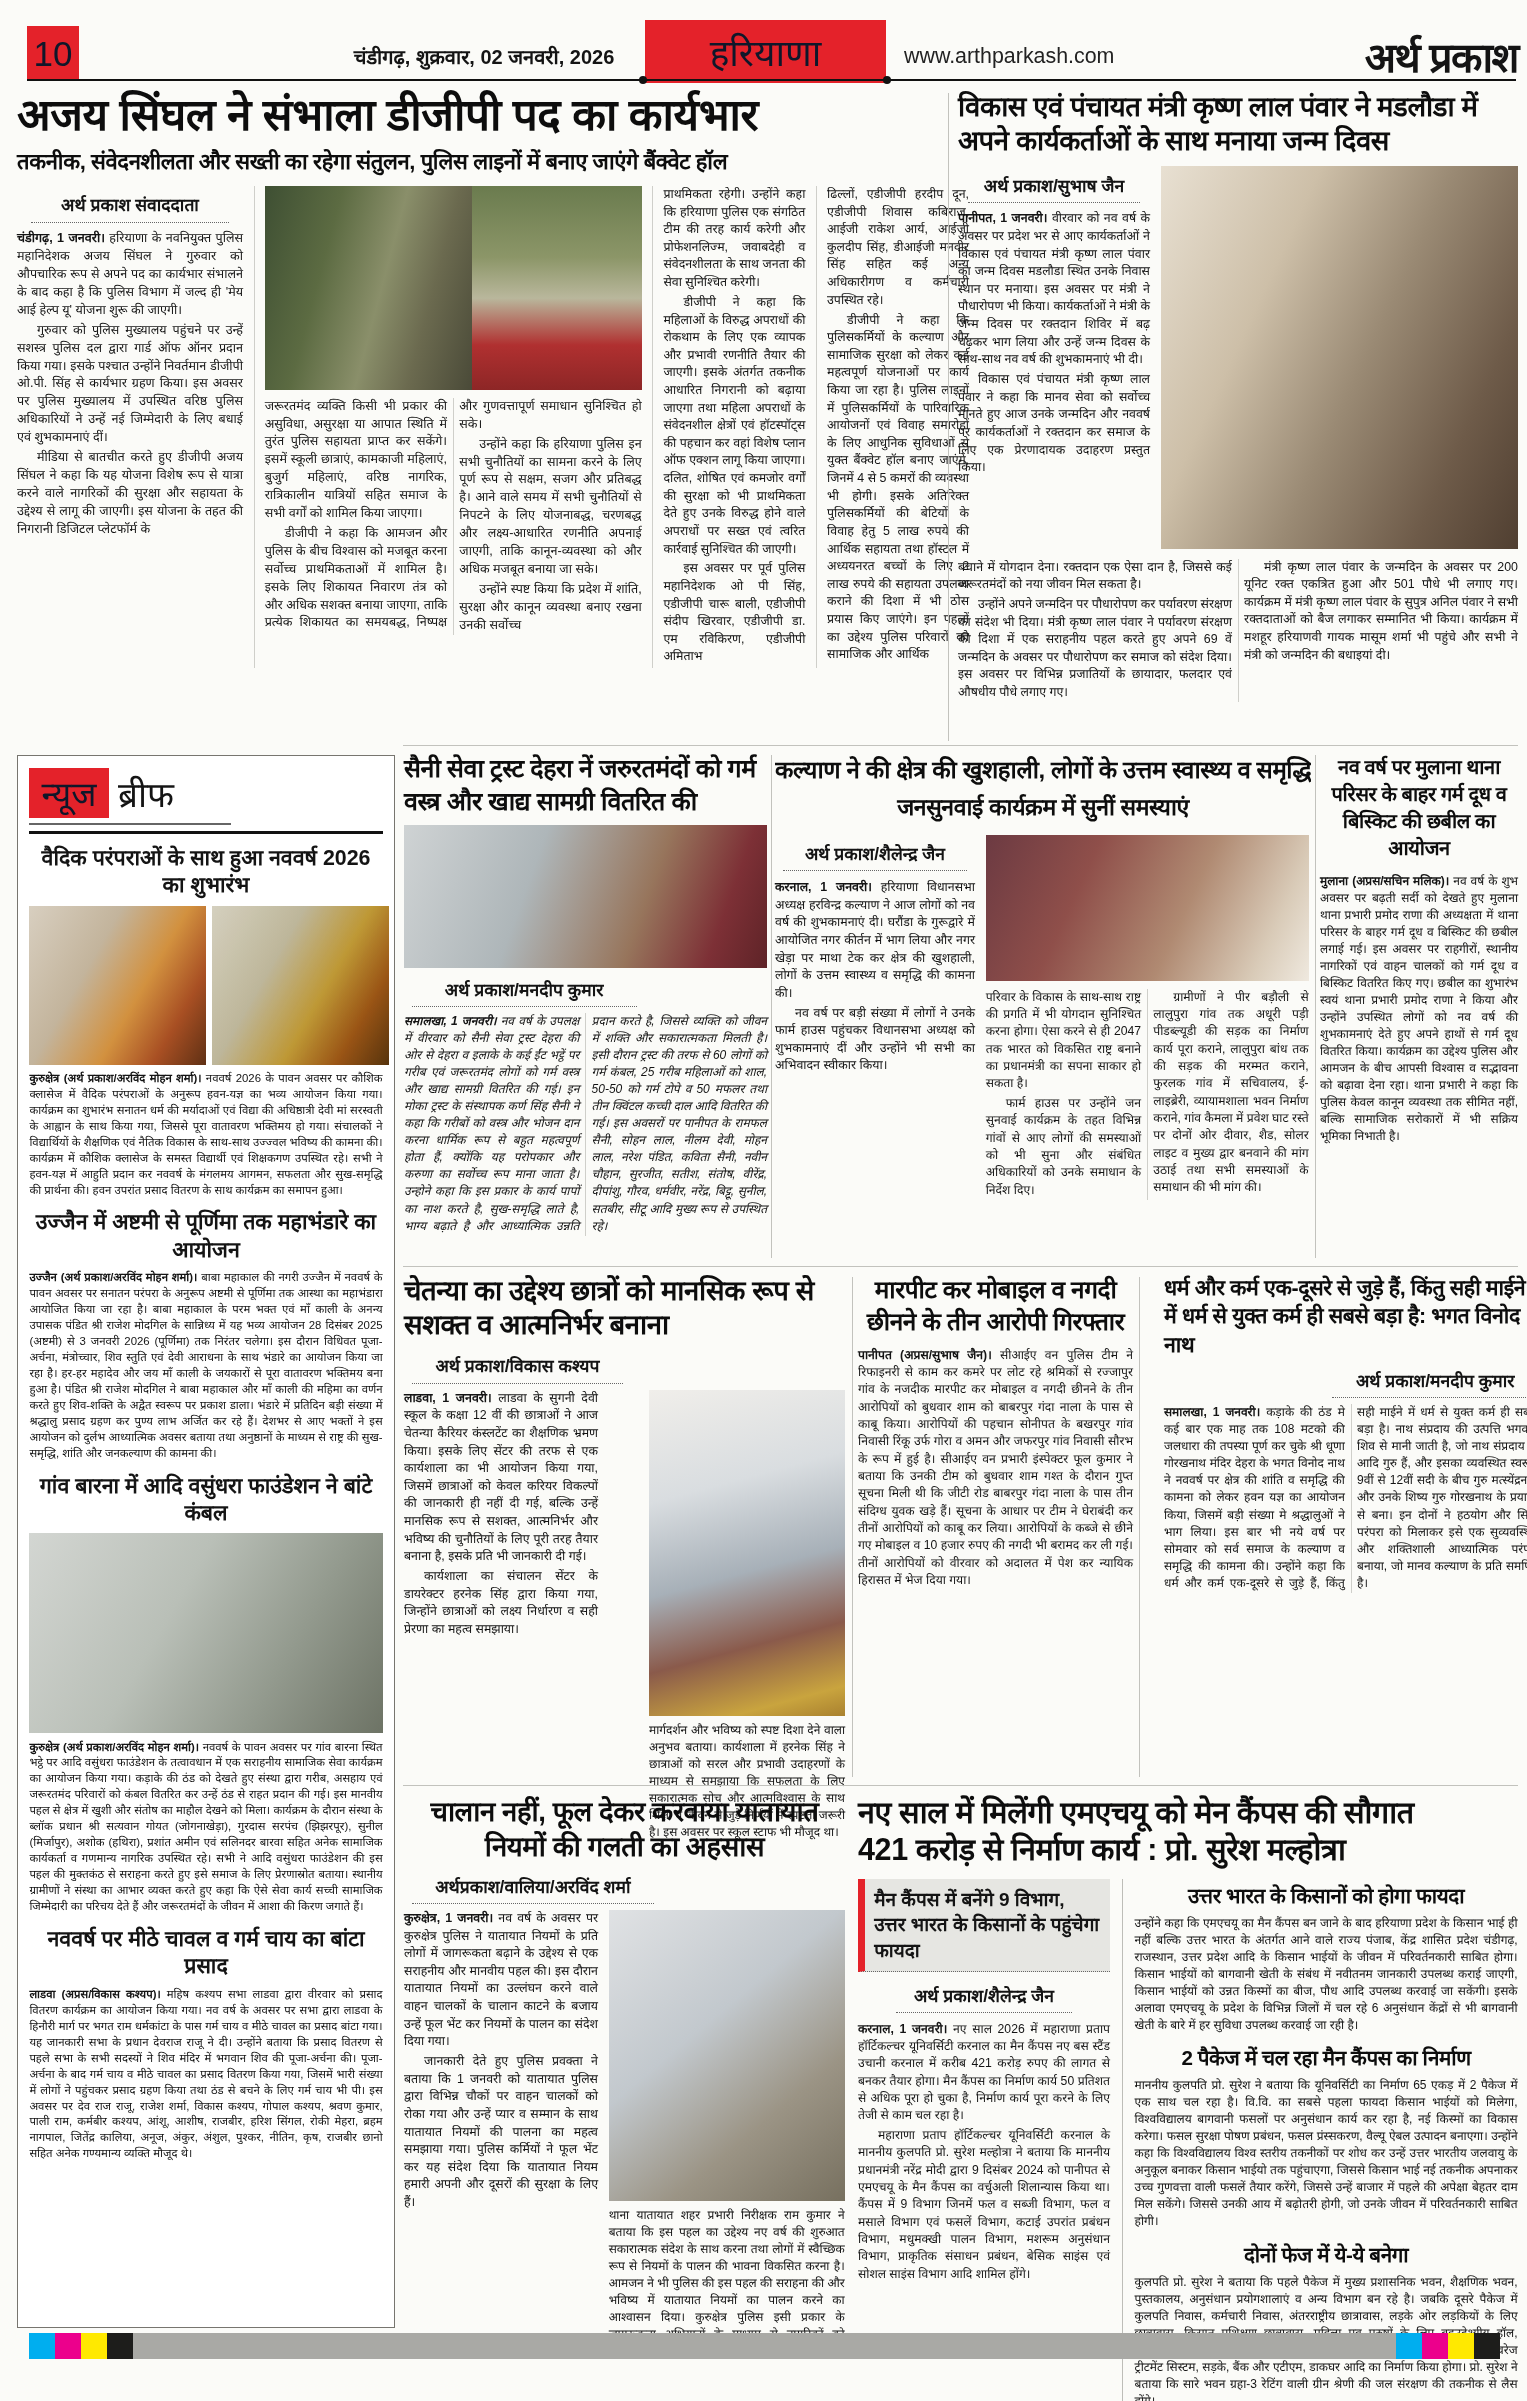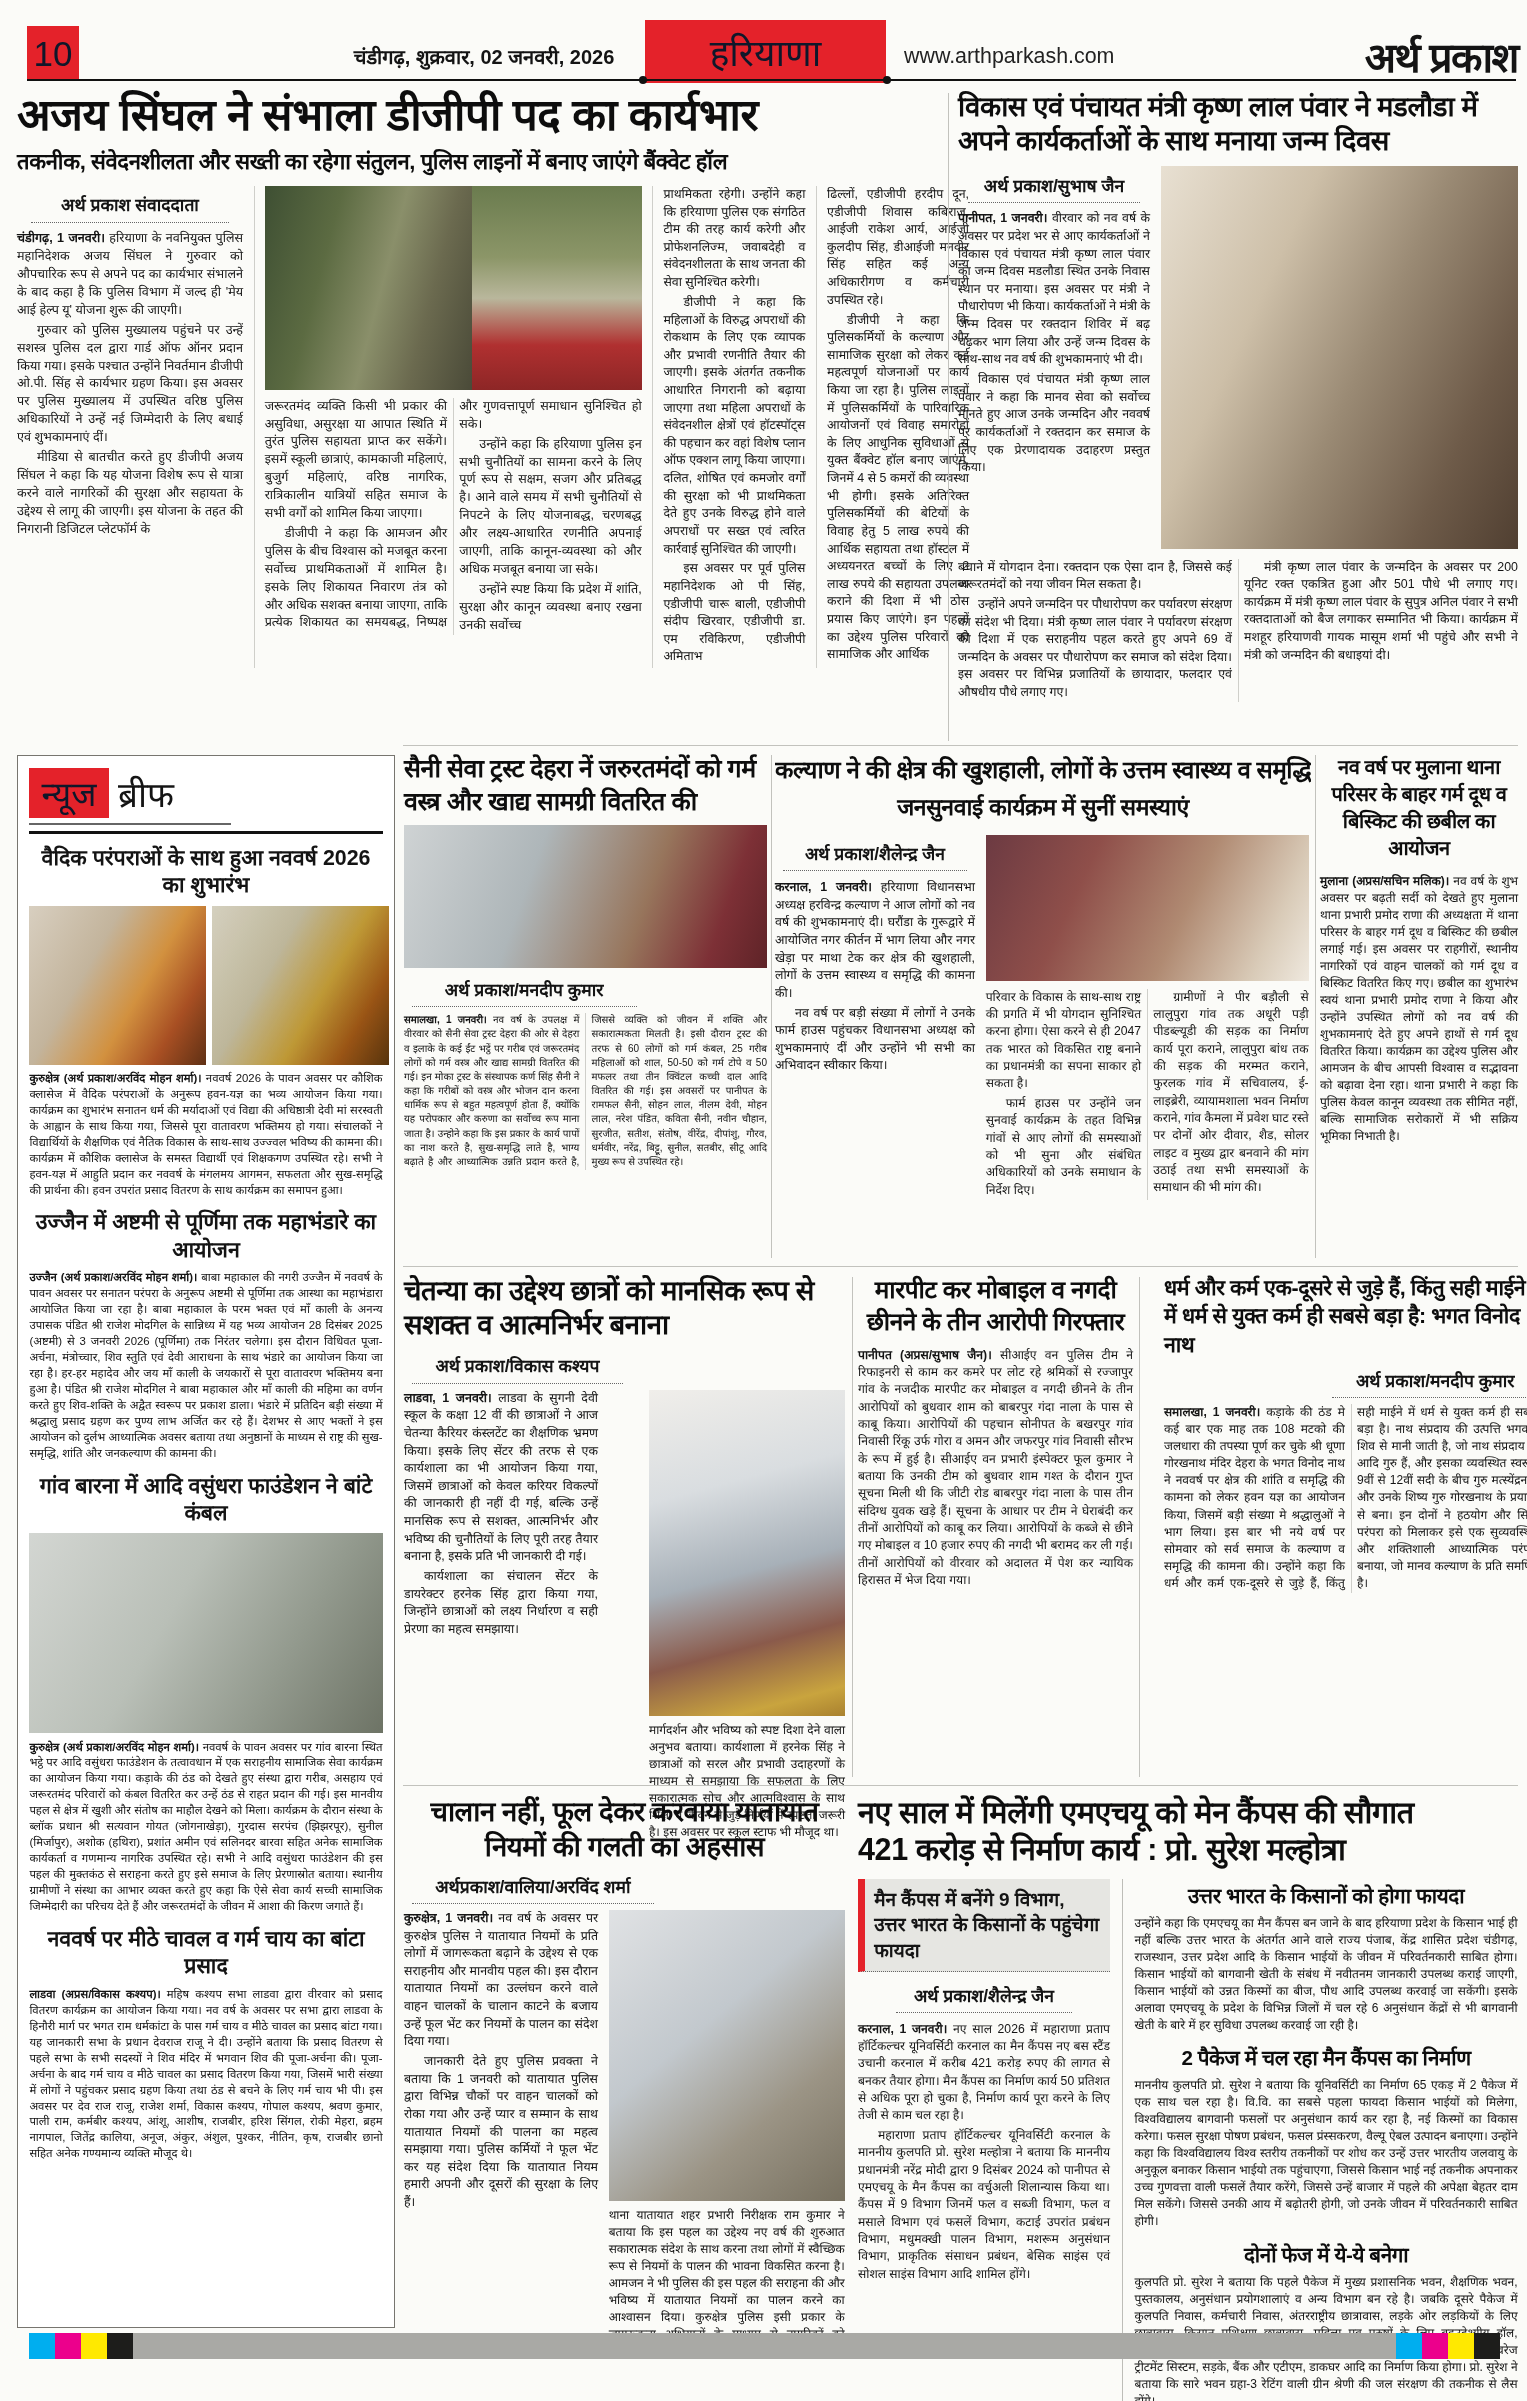--- a/index.html
+++ b/index.html
@@ -152,21 +152,21 @@
       <div class="brief-body body" style="font-size:11.4px;">
           <p><b>लाडवा (अप्रस/विकास कश्यप)। </b>महिष कश्यप सभा लाडवा द्वारा वीरवार को प्रसाद वितरण कार्यक्रम का आयोजन किया गया। नव वर्ष के अवसर पर सभा द्वारा लाडवा के हिनौरी मार्ग पर भगत राम धर्मकांटा के पास गर्म चाय व मीठे चावल का प्रसाद बांटा गया। यह जानकारी सभा के प्रधान देवराज राजू ने दी। उन्होंने बताया कि प्रसाद वितरण से पहले सभा के सभी सदस्यों ने शिव मंदिर में भगवान शिव की पूजा-अर्चना की। पूजा-अर्चना के बाद गर्म चाय व मीठे चावल का प्रसाद वितरण किया गया, जिसमें भारी संख्या में लोगों ने पहुंचकर प्रसाद ग्रहण किया तथा ठंड से बचने के लिए गर्म चाय भी पी। इस अवसर पर देव राज राजू, राजेश शर्मा, विकास कश्यप, गोपाल कश्यप, श्रवण कुमार, पाली राम, कर्मबीर कश्यप, आंशू, आशीष, राजबीर, हरिश सिंगल, रोकी मेहरा, ब्रहम नागपाल, जितेंद्र कालिया, अनूज, अंकुर, अंशुल, पुश्कर, नीतिन, कृष, राजबीर छानो सहित अनेक गण्यमान्य व्यक्ति मौजूद थे।</p>
         </div>
     </div>
   </div>
 
   <div class="abs" style="left:404px;top:752px;width:363px;">
     <div class="headline" style="font-size:25px;line-height:1.3;">सैनी सेवा ट्रस्ट देहरा नें जरुरतमंदों को गर्म वस्त्र और खाद्य सामग्री वितरित की</div>
     <div class="photo ph-trust" style="width:100%;height:143px;margin-top:7.6px;"></div>
     <div class="byline" style="width:62%;margin:6.1px auto 6.1px 7.6px;">अर्थ प्रकाश/मनदीप कुमार</div>
-    <div class="body cols2" style="font-size:10px;">
+    <div class="body cols2" style="font-size:12px;font-style:italic;">
         <p><b>समालखा, 1 जनवरी। </b>नव वर्ष के उपलक्ष में वीरवार को सैनी सेवा ट्रस्ट देहरा की ओर से देहरा व इलाके के कई ईंट भट्ठें पर गरीब एवं जरूरतमंद लोगों को गर्म वस्त्र और खाद्य सामग्री वितरित की गई। इन मोका ट्रस्ट के संस्थापक कर्ण सिंह सैनी ने कहा कि गरीबों को वस्त्र और भोजन दान करना धार्मिक रूप से बहुत महत्वपूर्ण होता हैं, क्योंकि यह परोपकार और करुणा का सर्वोच्च रूप माना जाता है। उन्होने कहा कि इस प्रकार के कार्य पापों का नाश करते है, सुख-समृद्धि लाते है, भाग्य बढ़ाते है और आध्यात्मिक उन्नति प्रदान करते है, जिससे व्यक्ति को जीवन में शक्ति और सकारात्मकता मिलती है। इसी दौरान ट्रस्ट की तरफ से 60 लोगों को गर्म कंबल, 25 गरीब महिलाओं को शाल, 50-50 को गर्म टोपे व 50 मफलर तथा तीन क्विंटल कच्ची दाल आदि वितरित की गई। इस अवसरों पर पानीपत के रामफल सैनी, सोहन लाल, नीलम देवी, मोहन लाल, नरेश पंडित, कविता सैनी, नवीन चौहान, सुरजीत, सतीश, संतोष, वीरेंद्र, दीपांशु, गौरव, धर्मवीर, नरेंद्र, बिट्टू, सुनील, सतबीर, सीटू आदि मुख्य रूप से उपस्थित रहे।</p>
       </div>
   </div>
 
   <div class="abs" style="left:775px;top:752px;width:536px;">
     <div class="headline" style="font-size:24px;white-space:nowrap;overflow:hidden;">कल्याण ने की क्षेत्र की खुशहाली, लोगों के उत्तम स्वास्थ्य व समृद्धि की कामना</div>
     <div class="headline subhead-center" style="font-size:23px;margin-top:4.6px;">जनसुनवाई कार्यक्रम में सुनीं समस्याएं</div>
   </div>
   <div class="abs" style="left:775px;top:835px;width:536px;">
     <div class="grid" style="gap:10.7px;">

